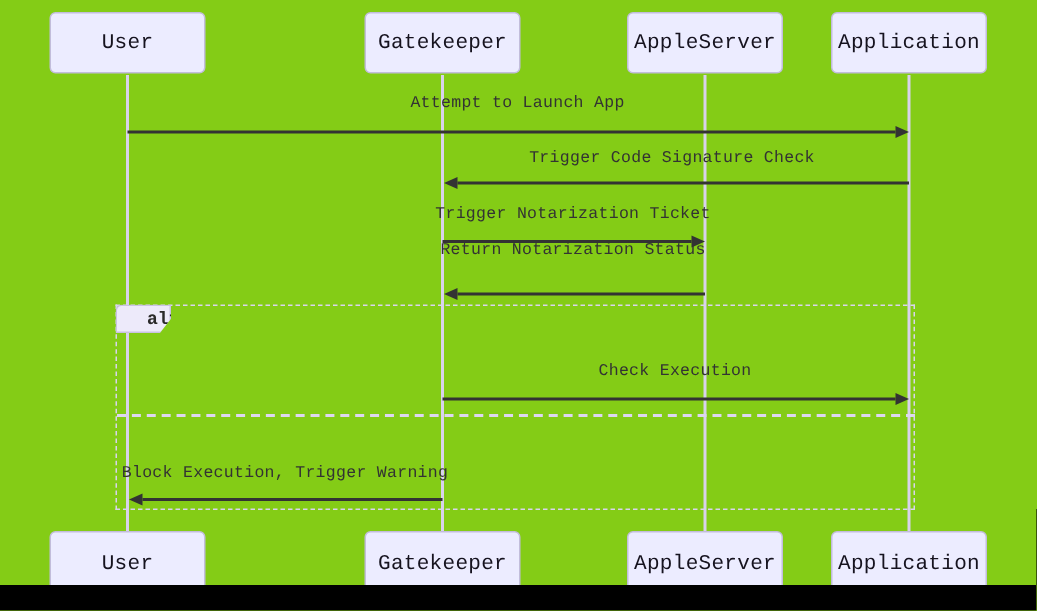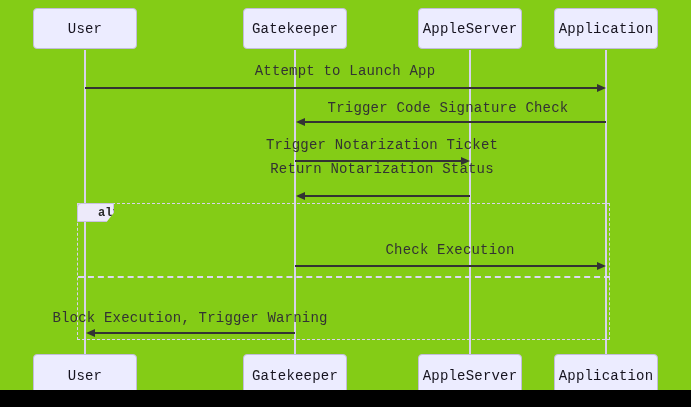--- a/index.html
+++ b/index.html
@@ -12,21 +12,21 @@
     background:#ECECFF;border:1px solid #c2bddb;border-radius:4px;
     display:flex;align-items:center;justify-content:center;
     font-size:14px;color:#16131f;letter-spacing:.2px;
   }
   .actor-box.bottom{height:44px;}
   .lifeline{
     position:absolute;width:2px;top:50px;height:305px;background:#d8d2ec;
   }
   .msg-label{
     position:absolute;transform:translateX(-50%);white-space:nowrap;
-    font-size:14px;font-weight:500;color:#333;letter-spacing:.2px;
+    font-size:11px;font-weight:500;color:#333;letter-spacing:.2px;
   }
   .msg-line{position:absolute;height:1.5px;background:#333;}
   .arrow-right{
     position:absolute;width:0;height:0;
     border-top:4.5px solid transparent;border-bottom:4.5px solid transparent;
     border-left:9px solid #333;
   }
   .arrow-left{
     position:absolute;width:0;height:0;
     border-top:4.5px solid transparent;border-bottom:4.5px solid transparent;

